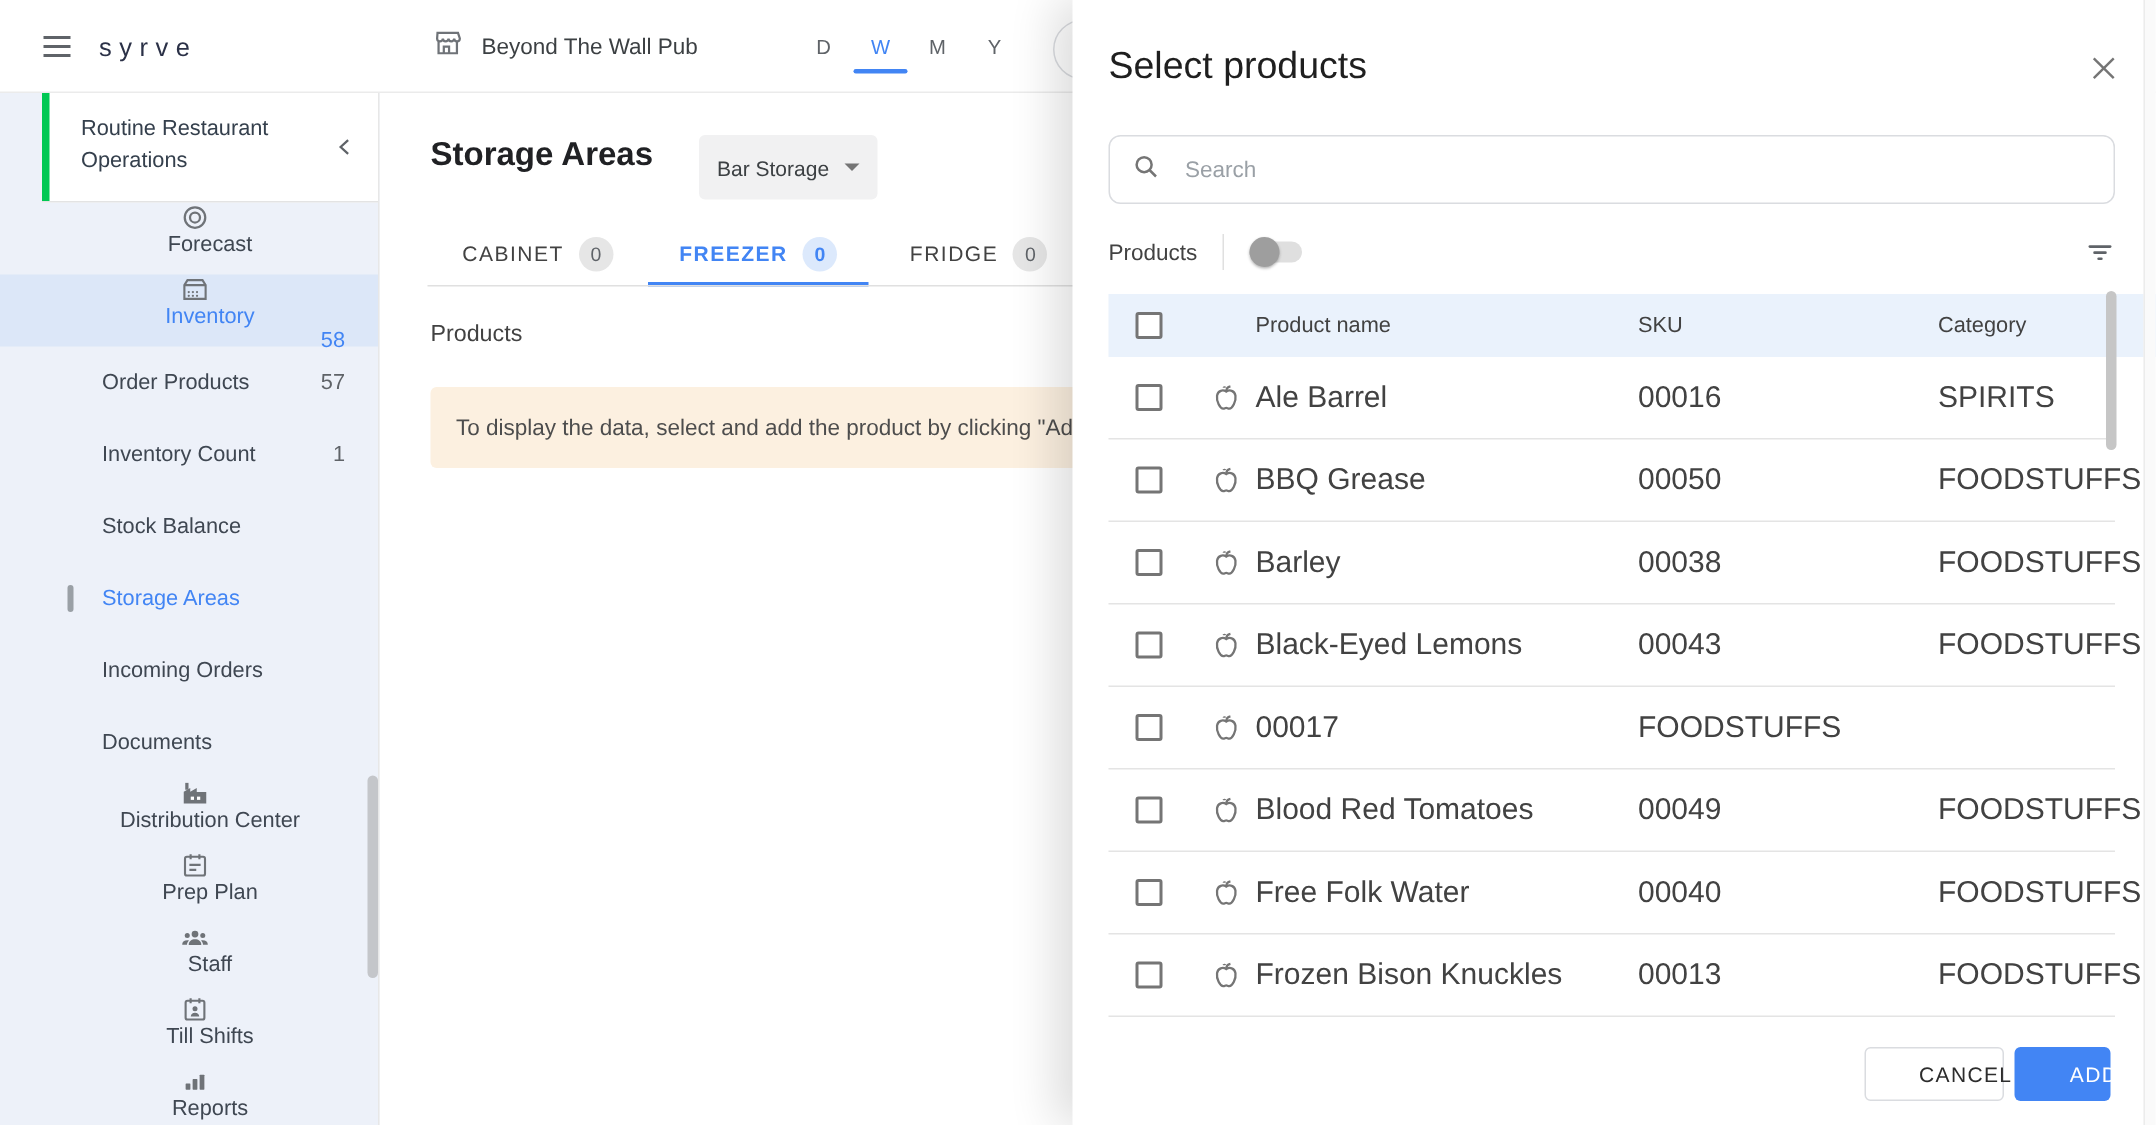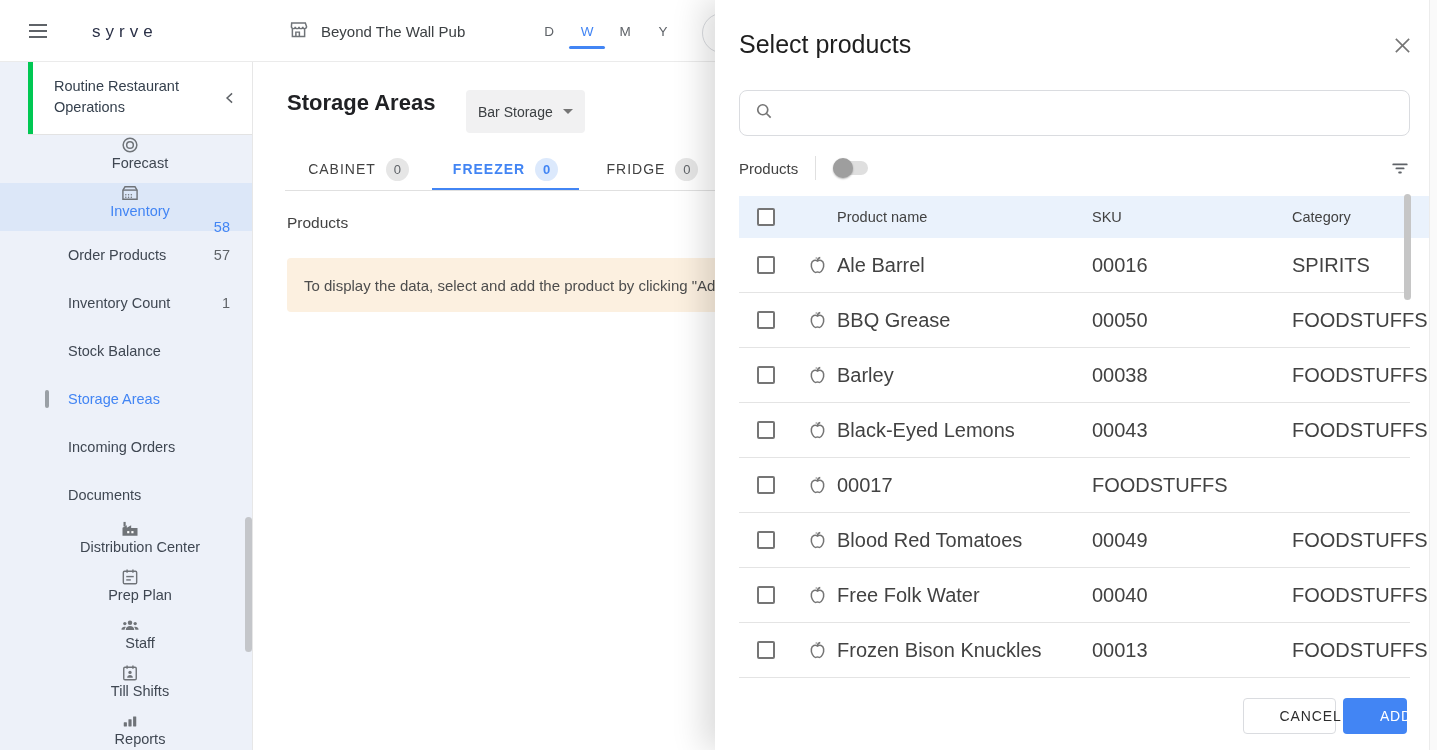--- a/index.html
+++ b/index.html
@@ -6,21 +6,21 @@
     --accent:#4285f4; --green:#00c853; --sidebar_bg:#edf1f9; --active_row_bg:#dce7f8;
     --notice_bg:#fcf0e0; --table_header_bg:#eaf2fc; --border:#e2e2e2; --text:#3c4043; --muted:#5f6368;
   }
   *{box-sizing:border-box; margin:0; padding:0;}
   html,body{width:1437px;height:750px;overflow:hidden;}
   body{font-family:"Liberation Sans",sans-serif;background:#fff;color:var(--text);position:relative;}
 
   
   .topbar{position:absolute;left:0;top:0;width:100%;height:62px;background:#fff;border-bottom:1px solid #ebebeb;}
   .hamburger{position:absolute;left:28px;top:21px;width:20px;height:20px;cursor:pointer;}
-  .logo{position:absolute;left:66px;top:22px;font-size:17px;letter-spacing:5px;color:#2b3147;font-weight:500;margin-left:26px;}
+  .logo{position:absolute;left:66px;top:22px;font-size:17px;letter-spacing:5px;color:#2b3147;font-weight:500;}
   .venue{position:absolute;left:288px;top:0;height:62px;display:flex;align-items:center;gap:12px;}
   .venue-label{font-size:15px;color:var(--text);}
   .periods{position:absolute;left:530px;top:0;height:62px;display:flex;}
   .period{width:38px;height:62px;display:flex;align-items:center;justify-content:center;font-size:13.5px;color:var(--muted);position:relative;cursor:pointer;}
   .period.active{color:var(--accent);font-weight:500;}
   .period.active::after{content:"";position:absolute;left:1px;right:1px;top:46px;height:3px;background:var(--accent);border-radius:2px;}
   .partial-circle{position:absolute;left:702px;top:13px;width:40px;height:40px;border:1px solid #dadce0;border-radius:50%;background:#fff;}
 
   
   .sidebar{position:absolute;left:0;top:62px;width:253px;bottom:0;background:var(--sidebar_bg);border-right:1px solid #e7e7e7;}
@@ -270,20 +270,21 @@
         <line x1="17" y1="3" x2="3" y2="17"></line>
       </svg>
   </div>
   <div class="searchbox">
     <span>
       <svg width="20" height="20" viewBox="0 0 24 24" fill="none" stroke="#757575" stroke-width="2">
           <circle cx="10.5" cy="10.5" r="6"></circle>
           <line x1="15" y1="15" x2="20" y2="20"></line>
         </svg>
     </span>
+    <input type="text" placeholder="Search" style="">
   </div>
   <div class="toggle-row">
     <span class="toggle-label">Products</span>
     <span class="vdivider"></span>
     <span class="switch">
         <span class="switch-knob"></span>
       </span>
     <span class="filter-btn">
       <svg width="18" height="18" viewBox="0 0 20 20" stroke="#5f6368" stroke-width="2" stroke-linecap="round">
           <line x1="2.5" y1="6" x2="17.5" y2="6"></line>

